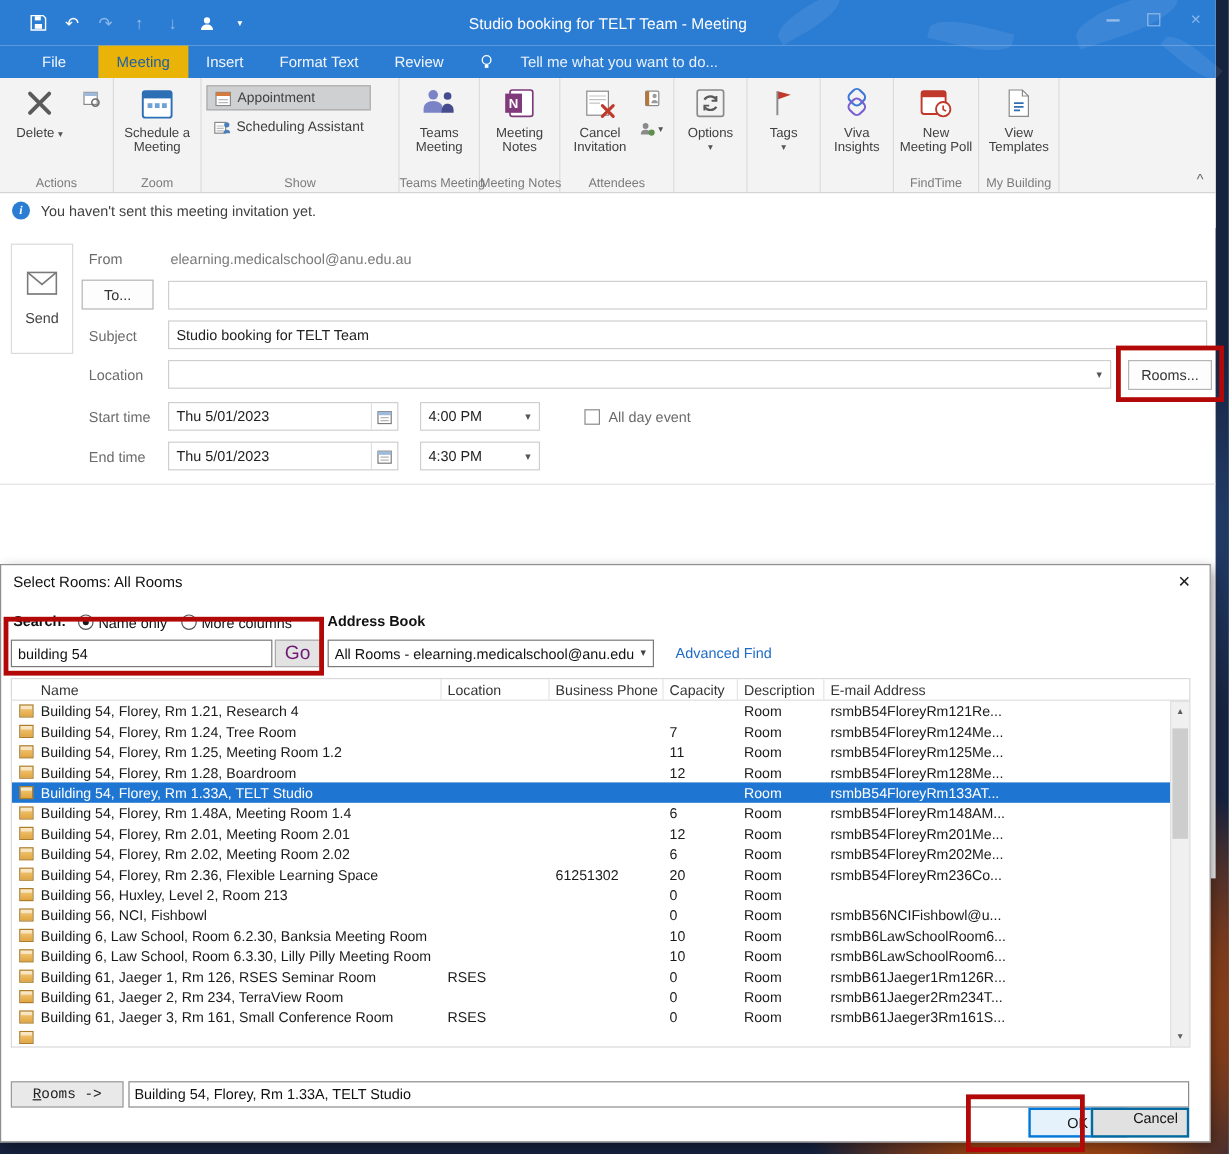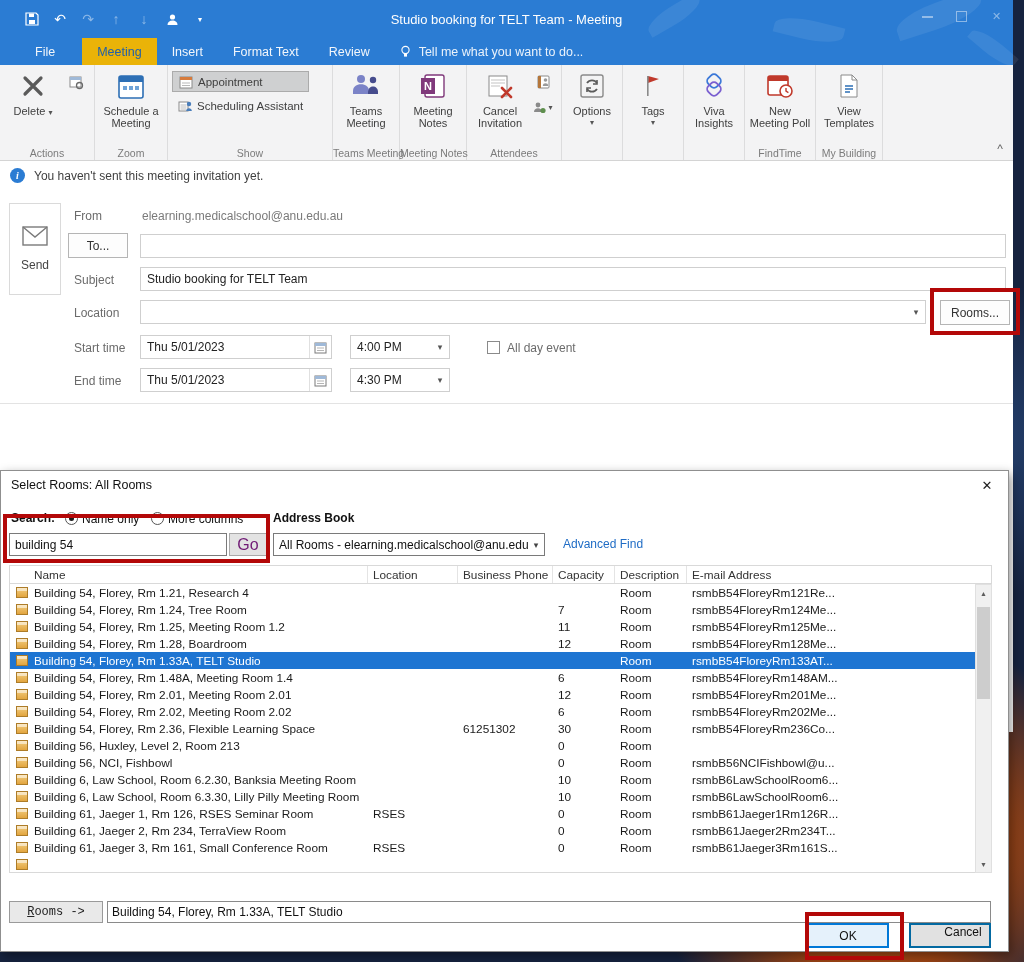--- a/index.html
+++ b/index.html
@@ -23,21 +23,21 @@
   .qicon { width:16px; height:16px; display:flex; align-items:center; justify-content:center; }
   .win-title { position:absolute; left:0; right:0; text-align:center; font-size:13px; color:#fdfdfd; }
   .win-controls { position:absolute; right:10px; top:10px; display:flex; gap:22px; opacity:.45; z-index:2; }
   .wc { width:13px; height:13px; display:flex; align-items:center; justify-content:center; font-size:11px; color:#fff; }
   .wc-min { border-bottom:2px solid #fff; height:8px; width:11px; }
   .wc-max { border:1.5px solid #fff; width:11px; height:11px; }
 
   .tabsrow { height:27px; background:#2b7cd3; display:flex; align-items:stretch; padding-left:20px; font-size:12.5px; color:#f2f6fb; position:relative; z-index:2;}
   .tab { padding:0 15px; display:flex; align-items:center; cursor:default; }
   .tab.active { background:#eab308; color:#2160a8;margin-left:12px; }
-  .tellme { display:flex; align-items:center; gap:7px; margin-left:14px; color:#eaf2fb; }
+  .tellme { display:flex; align-items:center; gap:22px; margin-left:14px; color:#eaf2fb; }
   .bulb { width:13px; height:13px; }
 
   .ribbon { height:96px; background:#f3f3f4; border-bottom:1px solid #d4d4d4; display:flex; position:relative; }
   .rgroup { position:relative; padding:2px 4px 15px 4px; border-right:1px solid #dcdcdd; display:flex; align-items:flex-start; }
   .glabel { position:absolute; bottom:1px; left:0; right:0; text-align:center; font-size:10.5px; color:#7b7b7b; white-space:nowrap; }
   .bigbtn { width:58px; min-width:52px; display:flex; flex-direction:column; align-items:center; padding-top:3px; font-size:11px; line-height:12px; color:#404040; text-align:center; cursor:default; }
   .bigbtn .bicon { width:34px; height:32px; display:flex; align-items:center; justify-content:center; margin-bottom:3px; }
   .caret { font-size:8px; color:#555; }
   .stack { display:flex; flex-direction:column; gap:3px; padding-top:4px; }
   .rowbtn { display:flex; align-items:center; gap:5px; font-size:11.5px; color:#404040; padding:1px 6px; height:21px; white-space:nowrap; }
@@ -92,21 +92,21 @@
   .room-ic { width:12px; height:11px; flex:none; border:1px solid #ad7c28;
              background:linear-gradient(#f2cd80,#e2a53f);
              box-shadow:inset 0 3px 0 rgba(255,255,255,.55); }
   .scrollbar { position:absolute; left:974px; top:113px; width:17px; height:289px; background:#f0f0f0; border:1px solid #e0e0e0; }
   .sb-arrow { position:absolute; left:0; width:15px; height:16px; display:flex; align-items:center; justify-content:center; font-size:7px; color:#5c5c5c; }
   .sb-thumb { position:absolute; left:1px; top:22px; width:13px; height:92px; background:#cdcdcd; }
 
   .rooms-assign-btn { position:absolute; left:8px; top:430px; width:94px; height:22px; border:1px solid #9a9a9a; background:#e9e9e9; font-size:12px; color:#222; display:flex; align-items:center; justify-content:center;font-family:Liberation Mono, monospace; }
   .rooms-assign-btn span:first-letter { text-decoration:underline; }
   .rooms-field { position:absolute; left:106px; top:430px; width:884px; height:22px; border:1px solid #8a8a8a; font-size:12px; padding:0 4px; font-family:inherit; color:#111; }
-  .okbtn { position:absolute; left:806px; top:452px; width:82px; height:25px; background:#e5f1fb; border:2px solid #0078d7; font-size:12px; color:#111; display:flex; align-items:center; justify-content:center; }
+  .okbtn { position:absolute; left:856px; top:452px; width:82px; height:25px; background:#e5f1fb; border:2px solid #0078d7; font-size:12px; color:#111; display:flex; align-items:center; justify-content:center; }
   .cancelbtn { position:absolute; left:908px; top:452px; width:82px; height:25px; background:#e1e1e1; border:2px solid #0369a1; font-size:12px; color:#111; display:flex; align-items:flex-start; justify-content:center;padding-left:26px; }
 
   
   .annot { position:absolute; border:4px solid #b30808; z-index:10; pointer-events:none; }
   .annot-rooms  { left:930px; top:288px; width:90px;  height:47px; }
   .annot-search { left:3px;   top:514px; width:267px; height:49px; }
   .annot-ok     { left:805px; top:912px; width:99px;  height:48px; }
 
   svg { display:block; }
 </style>
@@ -558,21 +558,21 @@
     <div class="tc">Room</div>
     <div class="tc">rsmbB54FloreyRm202Me...</div>
   </div>
       <div class="trow">
     <div class="tc c-name">
           <span class="room-ic"></span>
           <span>Building 54, Florey, Rm 2.36, Flexible Learning Space</span>
         </div>
     <div class="tc"></div>
     <div class="tc">61251302</div>
-    <div class="tc">30</div>
+    <div class="tc">20</div>
     <div class="tc">Room</div>
     <div class="tc">rsmbB54FloreyRm236Co...</div>
   </div>
       <div class="trow">
     <div class="tc c-name">
           <span class="room-ic"></span>
           <span>Building 56, Huxley, Level 2, Room 213</span>
         </div>
     <div class="tc"></div>
     <div class="tc"></div>

